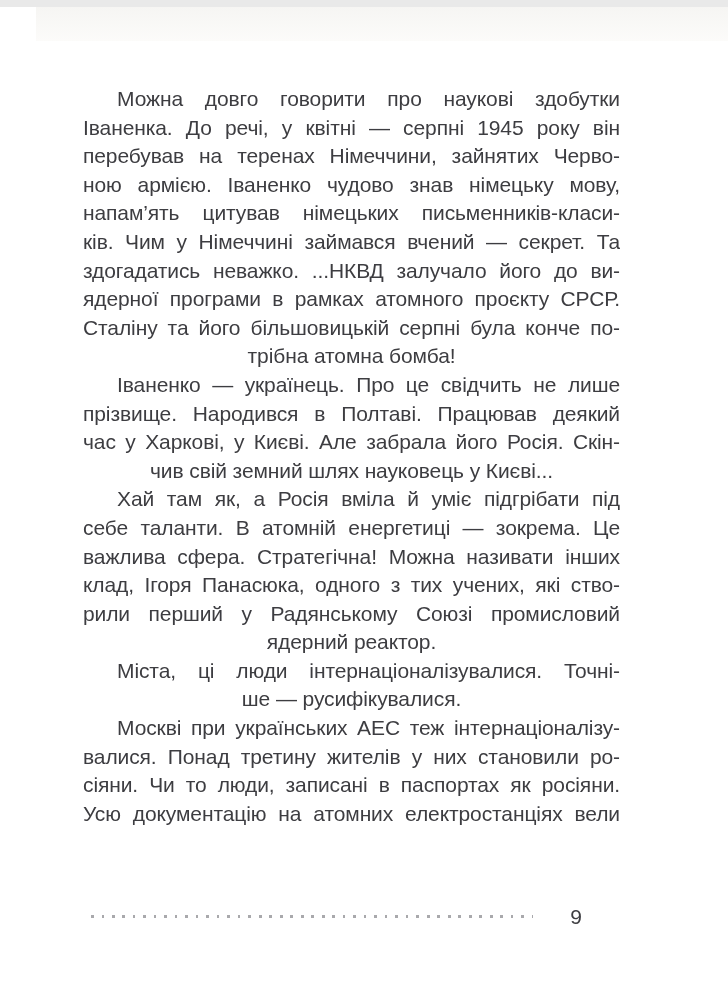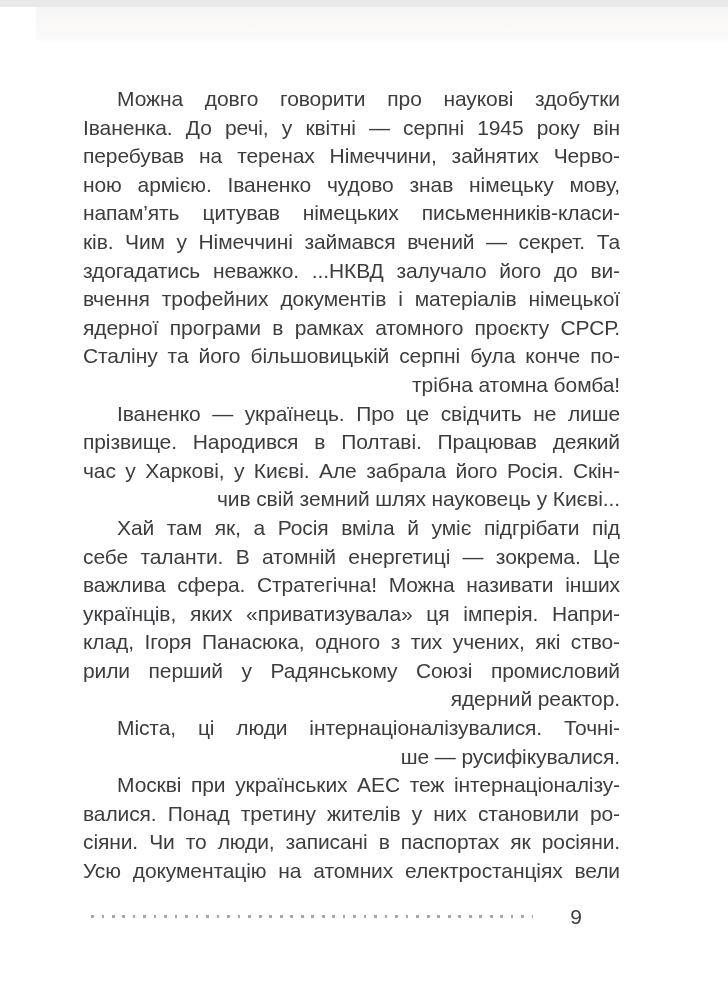--- a/index.html
+++ b/index.html
@@ -32,21 +32,21 @@
     left: 83px;
     top: 78px;
     width: 537px;
     font-size: 21px;
     line-height: 28.6px;
     letter-spacing: -0.1px;
   }
   .line {
     height: 28.6px;
     overflow: hidden;
-    text-align: right;
+    text-align: center;
   }
   .line.just {
     text-align: justify;
     text-align-last: justify;
   }
   .line.indent { text-indent: 34px; }
   .footer-rule {
     position: absolute;
     left: 91px;
     top: 908px;
@@ -77,32 +77,30 @@
 
   <main class="text-block">
 
   <div class="line indent just">Можна довго говорити про наукові здобутки</div>
       <div class="line just">Іваненка. До речі, у квітні — серпні 1945 року він</div>
       <div class="line just">перебував на теренах Німеччини, зайнятих Черво-</div>
       <div class="line just">ною армією. Іваненко чудово знав німецьку мову,</div>
       <div class="line just">напам’ять цитував німецьких письменників-класи-</div>
       <div class="line just">ків. Чим у Німеччині займався вчений — секрет. Та</div>
       <div class="line just">здогадатись неважко. ...НКВД залучало його до ви-</div>
-      <div class="line just">вчення трофейних документів і матеріалів німецької</div>
       <div class="line just">ядерної програми в рамках атомного проєкту СРСР.</div>
       <div class="line just">Сталіну та його більшовицькій серпні була конче по-</div>
       <div class="line">трібна атомна бомба!</div>
       <div class="line indent just">Іваненко — українець. Про це свідчить не лише</div>
       <div class="line just">прізвище. Народився в Полтаві. Працював деякий</div>
       <div class="line just">час у Харкові, у Києві. Але забрала його Росія. Скін-</div>
       <div class="line">чив свій земний шлях науковець у Києві...</div>
       <div class="line indent just">Хай там як, а Росія вміла й уміє підгрібати під</div>
       <div class="line just">себе таланти. В атомній енергетиці — зокрема. Це</div>
       <div class="line just">важлива сфера. Стратегічна! Можна називати інших</div>
-      <div class="line just">українців, яких «приватизувала» ця імперія. Напри-</div>
       <div class="line just">клад, Ігоря Панасюка, одного з тих учених, які ство-</div>
       <div class="line just">рили перший у Радянському Союзі промисловий</div>
       <div class="line">ядерний реактор.</div>
       <div class="line indent just">Міста, ці люди інтернаціоналізувалися. Точні-</div>
       <div class="line">ше — русифікувалися.</div>
       <div class="line indent just">Москві при українських АЕС теж інтернаціоналізу-</div>
       <div class="line just">валися. Понад третину жителів у них становили ро-</div>
       <div class="line just">сіяни. Чи то люди, записані в паспортах як росіяни.</div>
       <div class="line just">Усю документацію на атомних електростанціях вели</div>
     </main>

